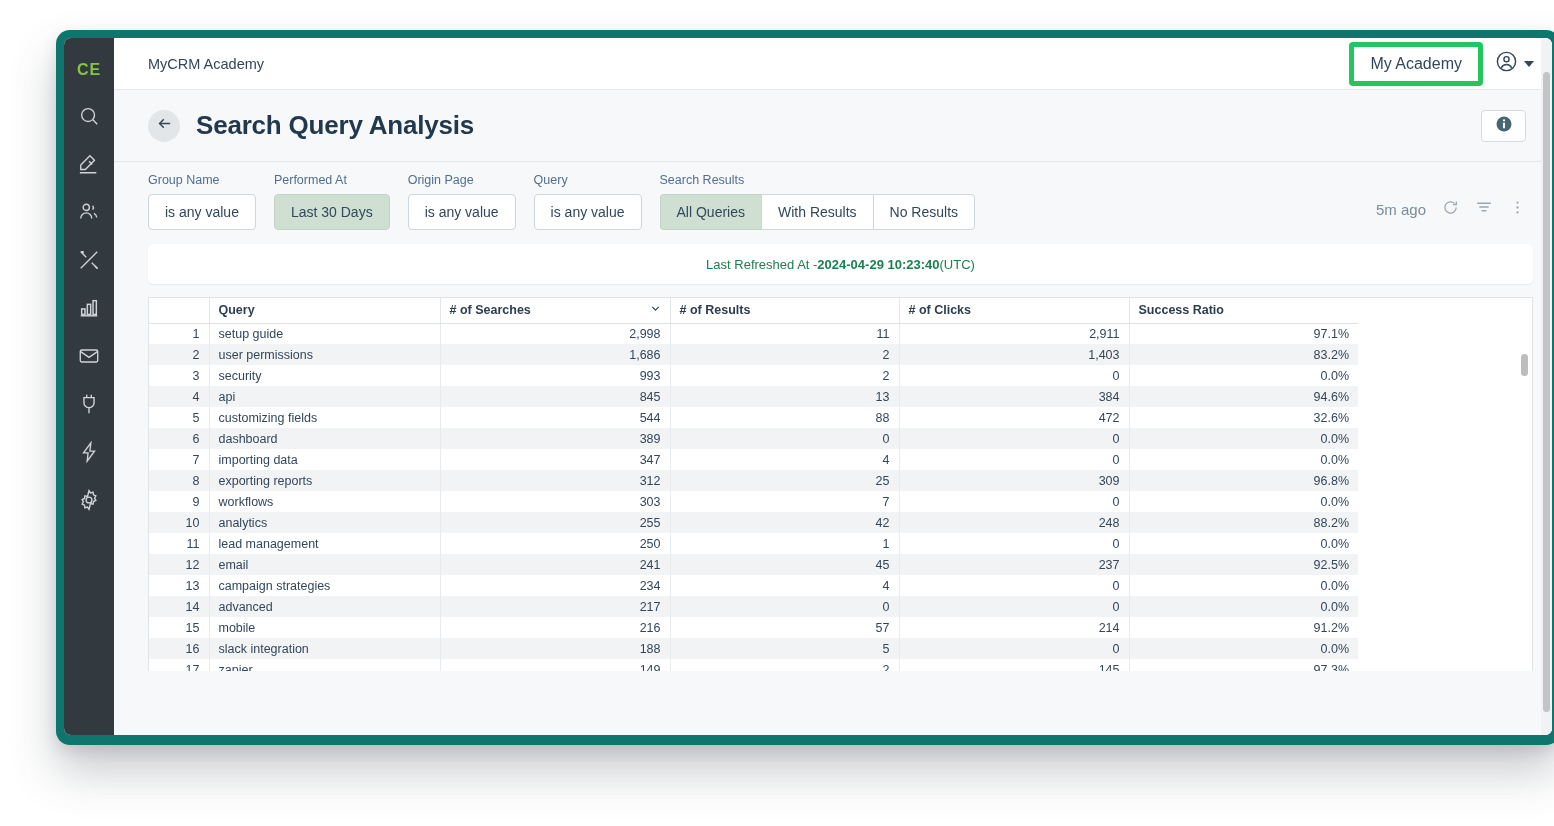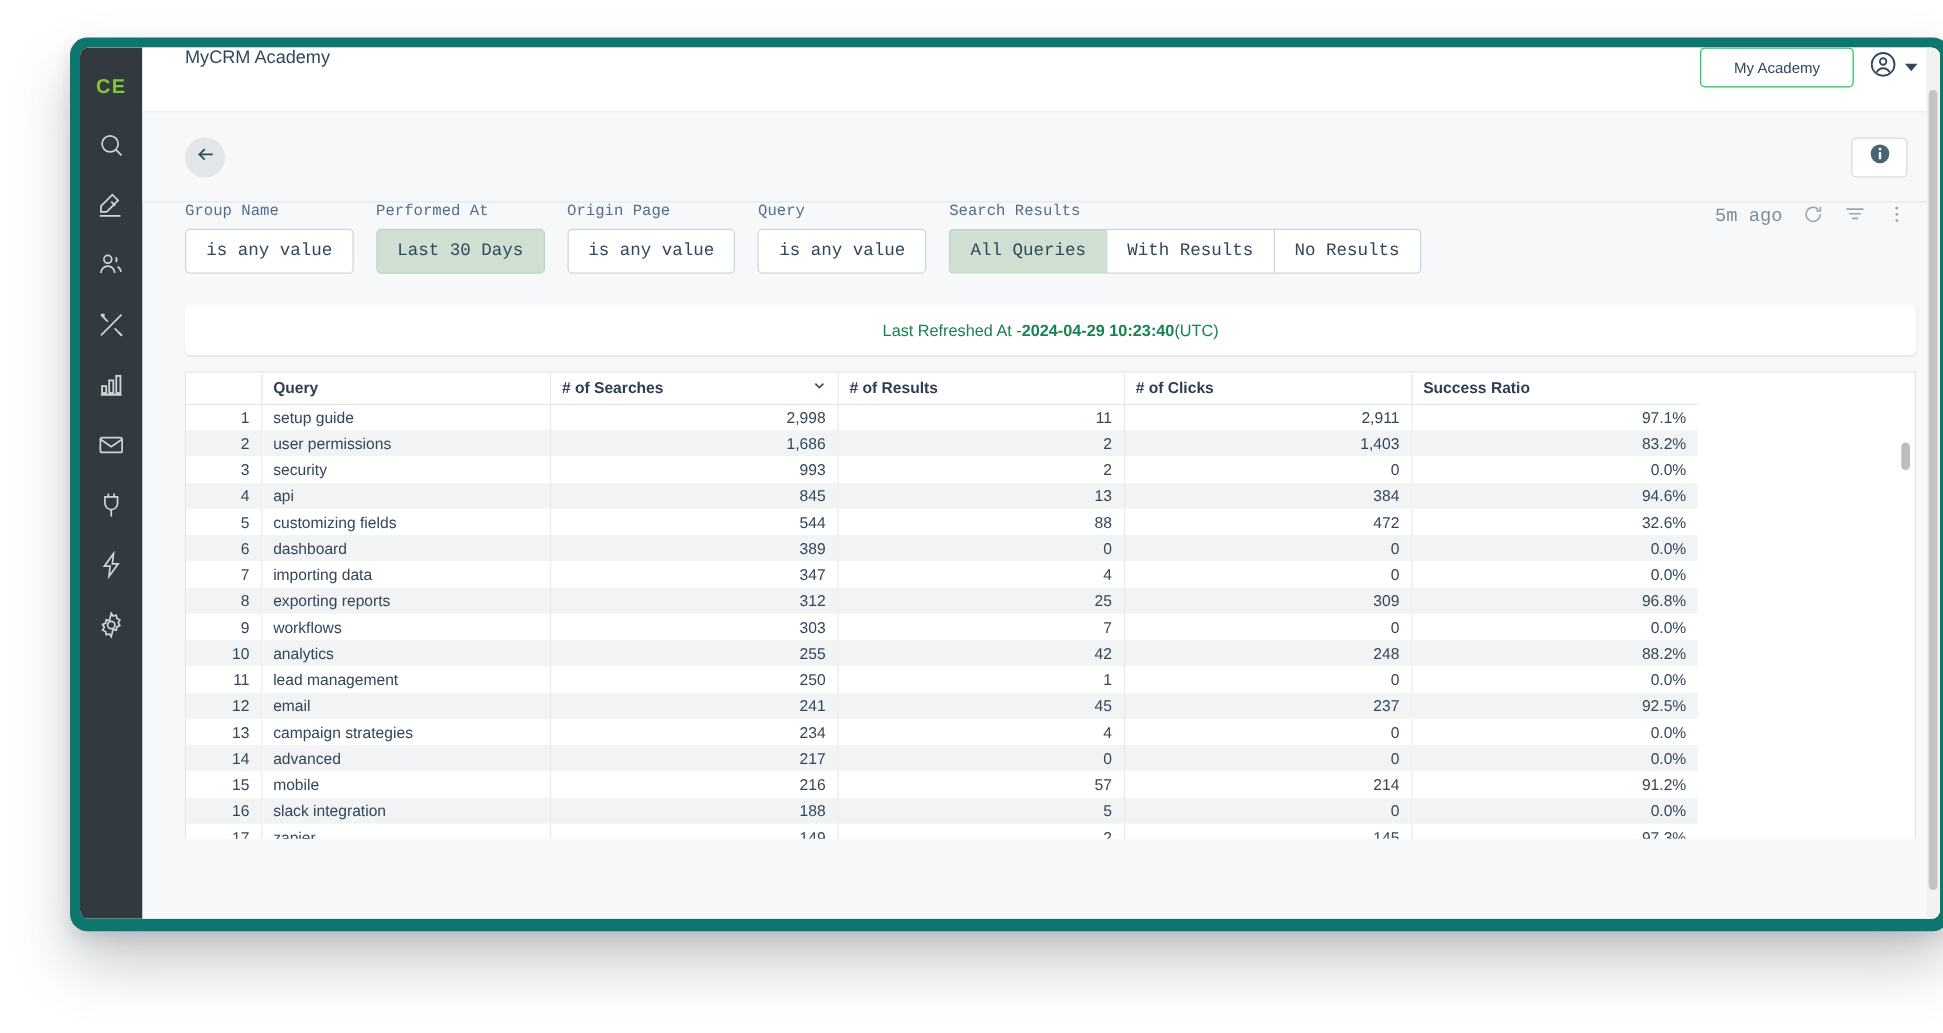--- a/index.html
+++ b/index.html
@@ -63,41 +63,41 @@
     position: relative;
     background: #f7f8f9;
   }
 
   
   #topbar {
     height: 52px;
     background: #ffffff;
     border-bottom: 1px solid #e5e8ea;
     display: flex;
-    align-items: flex-start;
+    align-items: center;
     padding: 0 18px 0 34px;
     flex: 0 0 52px;
   }
   #brand-title {
     font-size: 14.5px;
     color: #33475b;
   }
   #topbar-right {
     margin-left: auto;
     display: flex;
     align-items: center;
     gap: 12px;
   }
   #my-academy-btn {
-    border: 1px solid #22c55e;
+    border: 5px solid #22c55e;
     border-radius: 4px;
     background: #fff;
     color: #33475b;
-    font-size: 12px;
-    padding: 8px 26px;
+    font-size: 16px;
+    padding: 8px 16px;
     font-family: "Liberation Sans", sans-serif;
     cursor: pointer;
   }
   #avatar-group { display: flex; align-items: center; gap: 6px; cursor: pointer; }
   .caret-down {
     width: 0; height: 0;
     border-left: 5px solid transparent;
     border-right: 5px solid transparent;
     border-top: 6px solid #33475b;
   }
@@ -134,23 +134,22 @@
     border-radius: 4px;
     background: #fff;
     display: flex; align-items: center; justify-content: center;
     cursor: pointer;
   }
 
   
   #filters {
     flex: 0 0 82px;
     display: flex;
-    align-items: flex-start;
+    align-items: flex-end;
     padding: 0 26px 14px 34px;
-    font-family: Liberation Mono, monospace;
   }
   .filter {
     margin-right: 18px;
   }
   .filter-label {
     font-size: 12.5px;
     color: #516f90;
     margin-bottom: 7px;
     display: block;
   }
@@ -418,20 +417,21 @@
 
       <div id="page-header">
         <div id="back-btn">
           <span>
             <svg width="17" height="17" viewBox="0 0 24 24" fill="none" stroke="#33475b" stroke-width="2">
               <line x1="20" y1="12" x2="5" y2="12"></line>
                 <polyline points="11,6 5,12 11,18"></polyline>
             </svg>
           </span>
         </div>
+        <h1 id="page-title">Search Query Analysis</h1>
         <div id="info-btn">
           <span>
             <svg width="18" height="18" viewBox="0 0 24 24">
               <circle cx="12" cy="12" r="10" fill="#4a6572"></circle>
               <circle cx="12" cy="7" r="1.5" fill="#fff"></circle>
               <rect x="10.7" y="10" width="2.6" height="8" rx="1.2" fill="#fff"></rect>
             </svg>
           </span>
         </div>
       </div>

